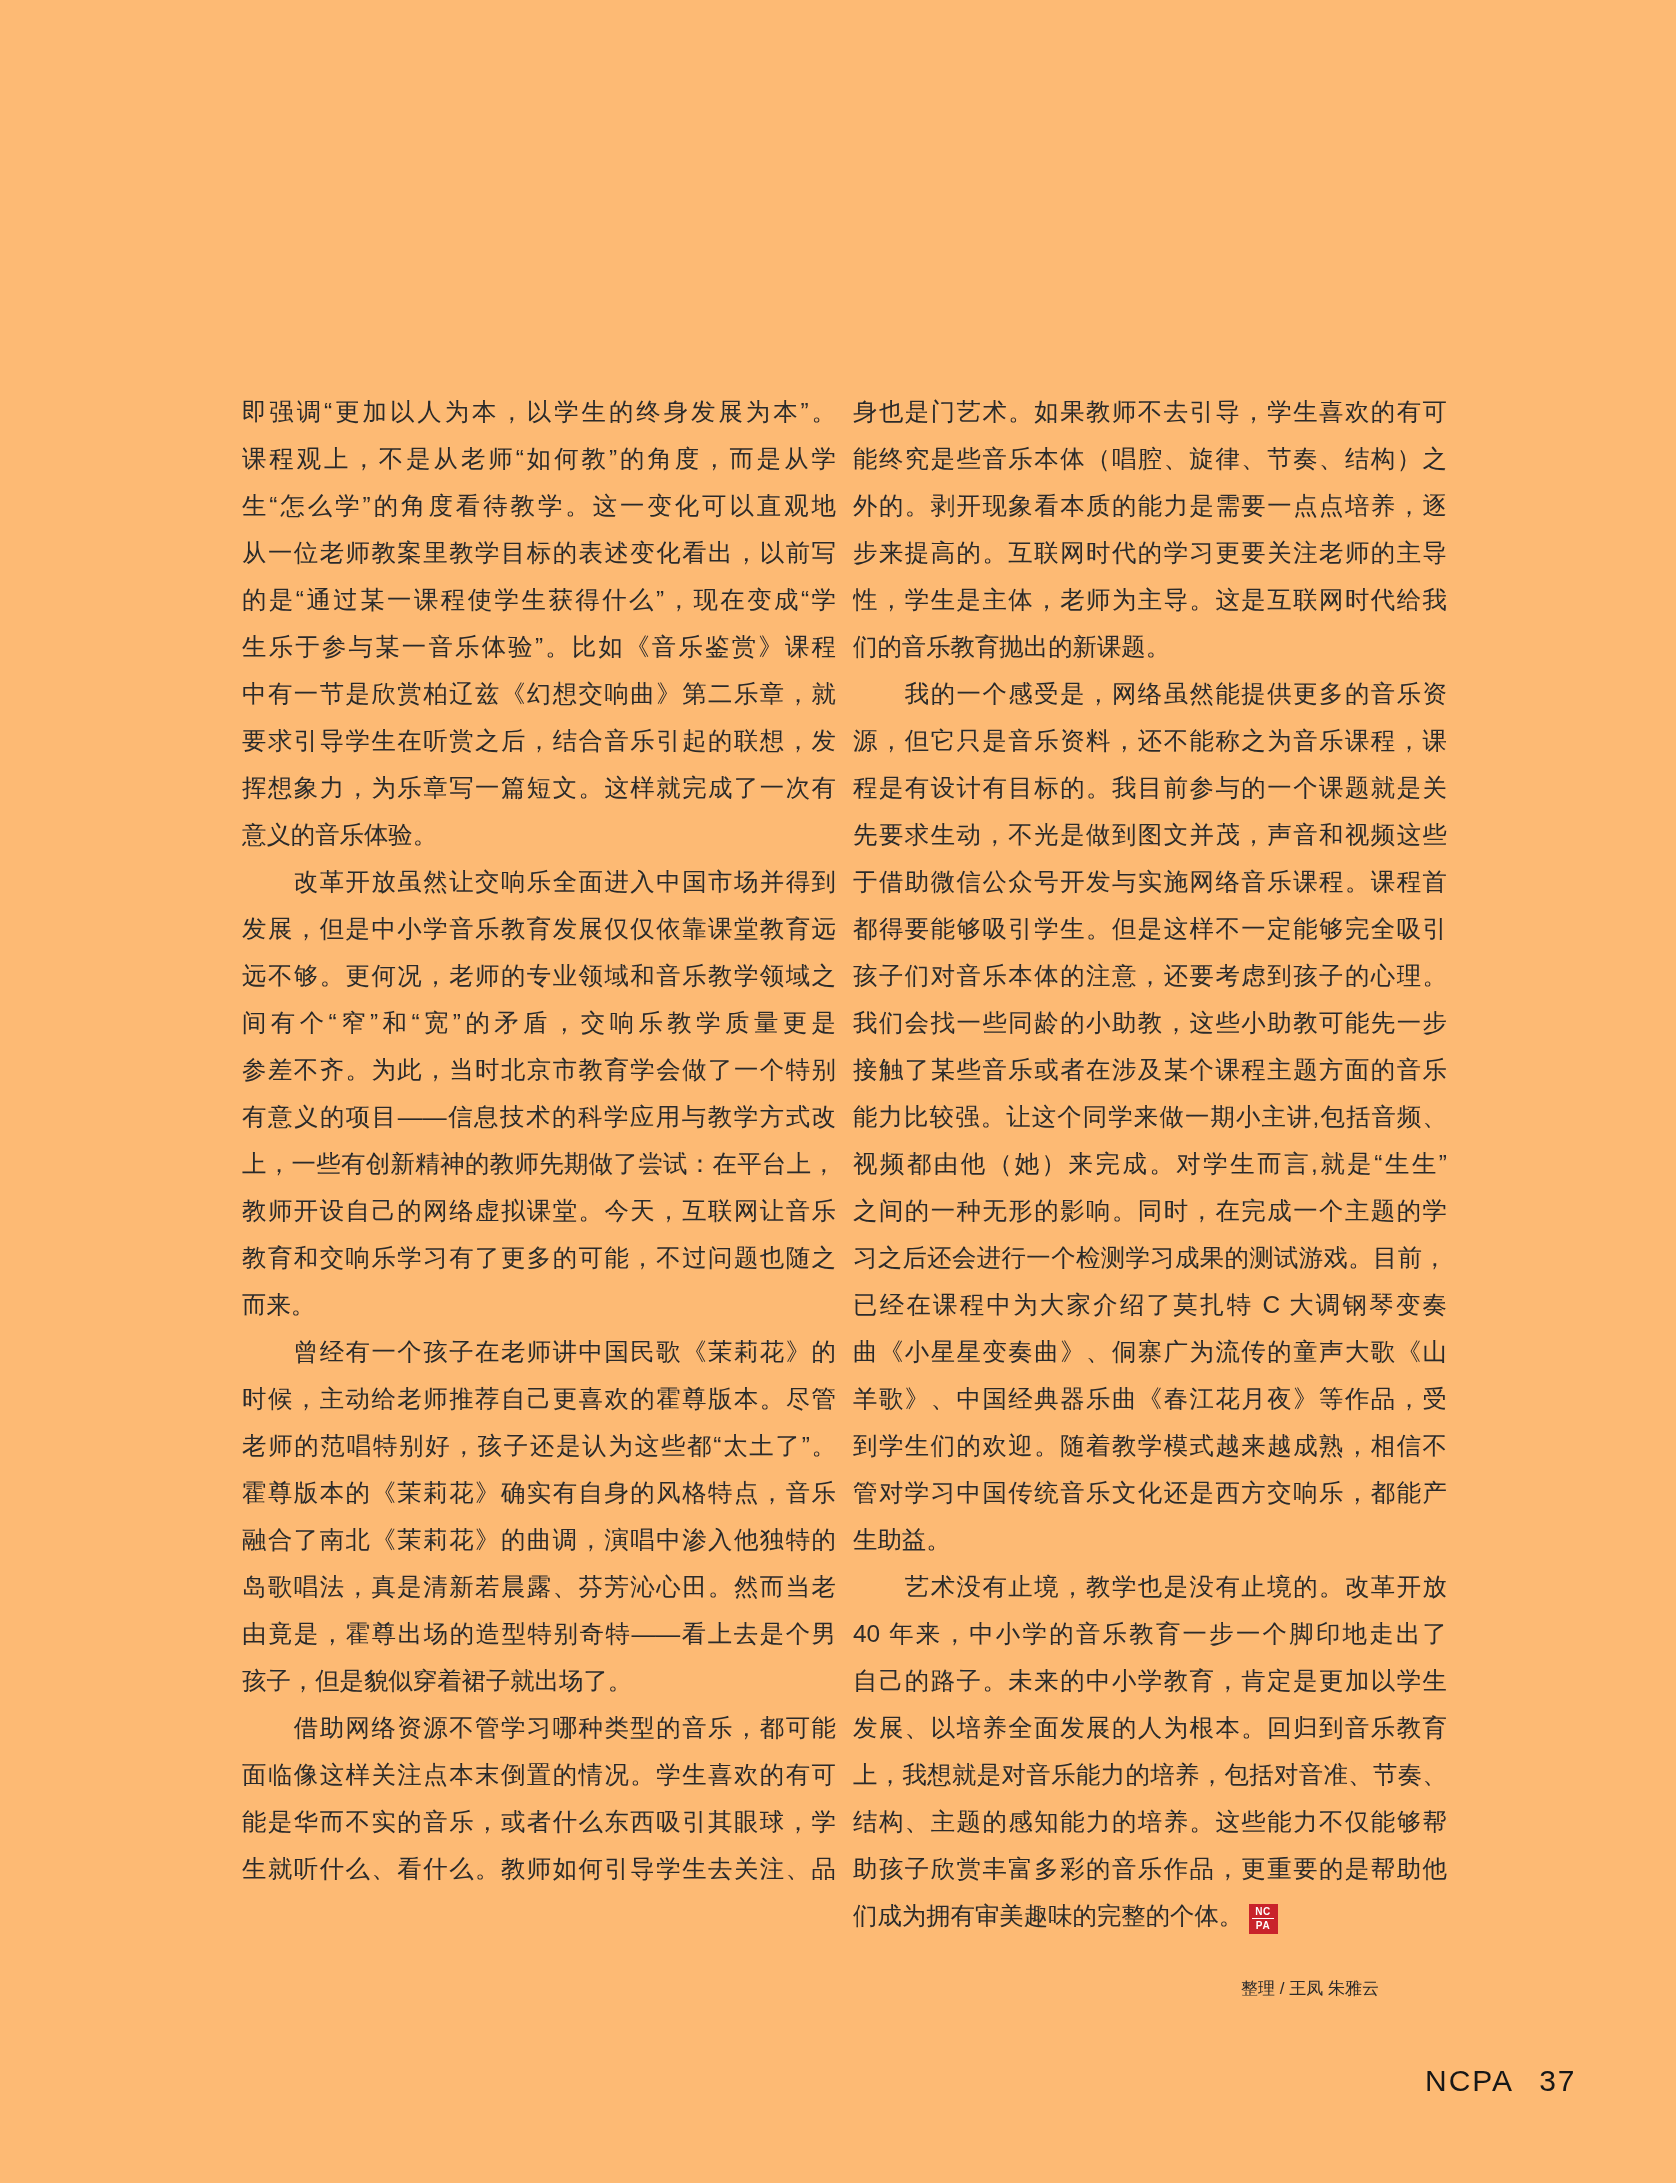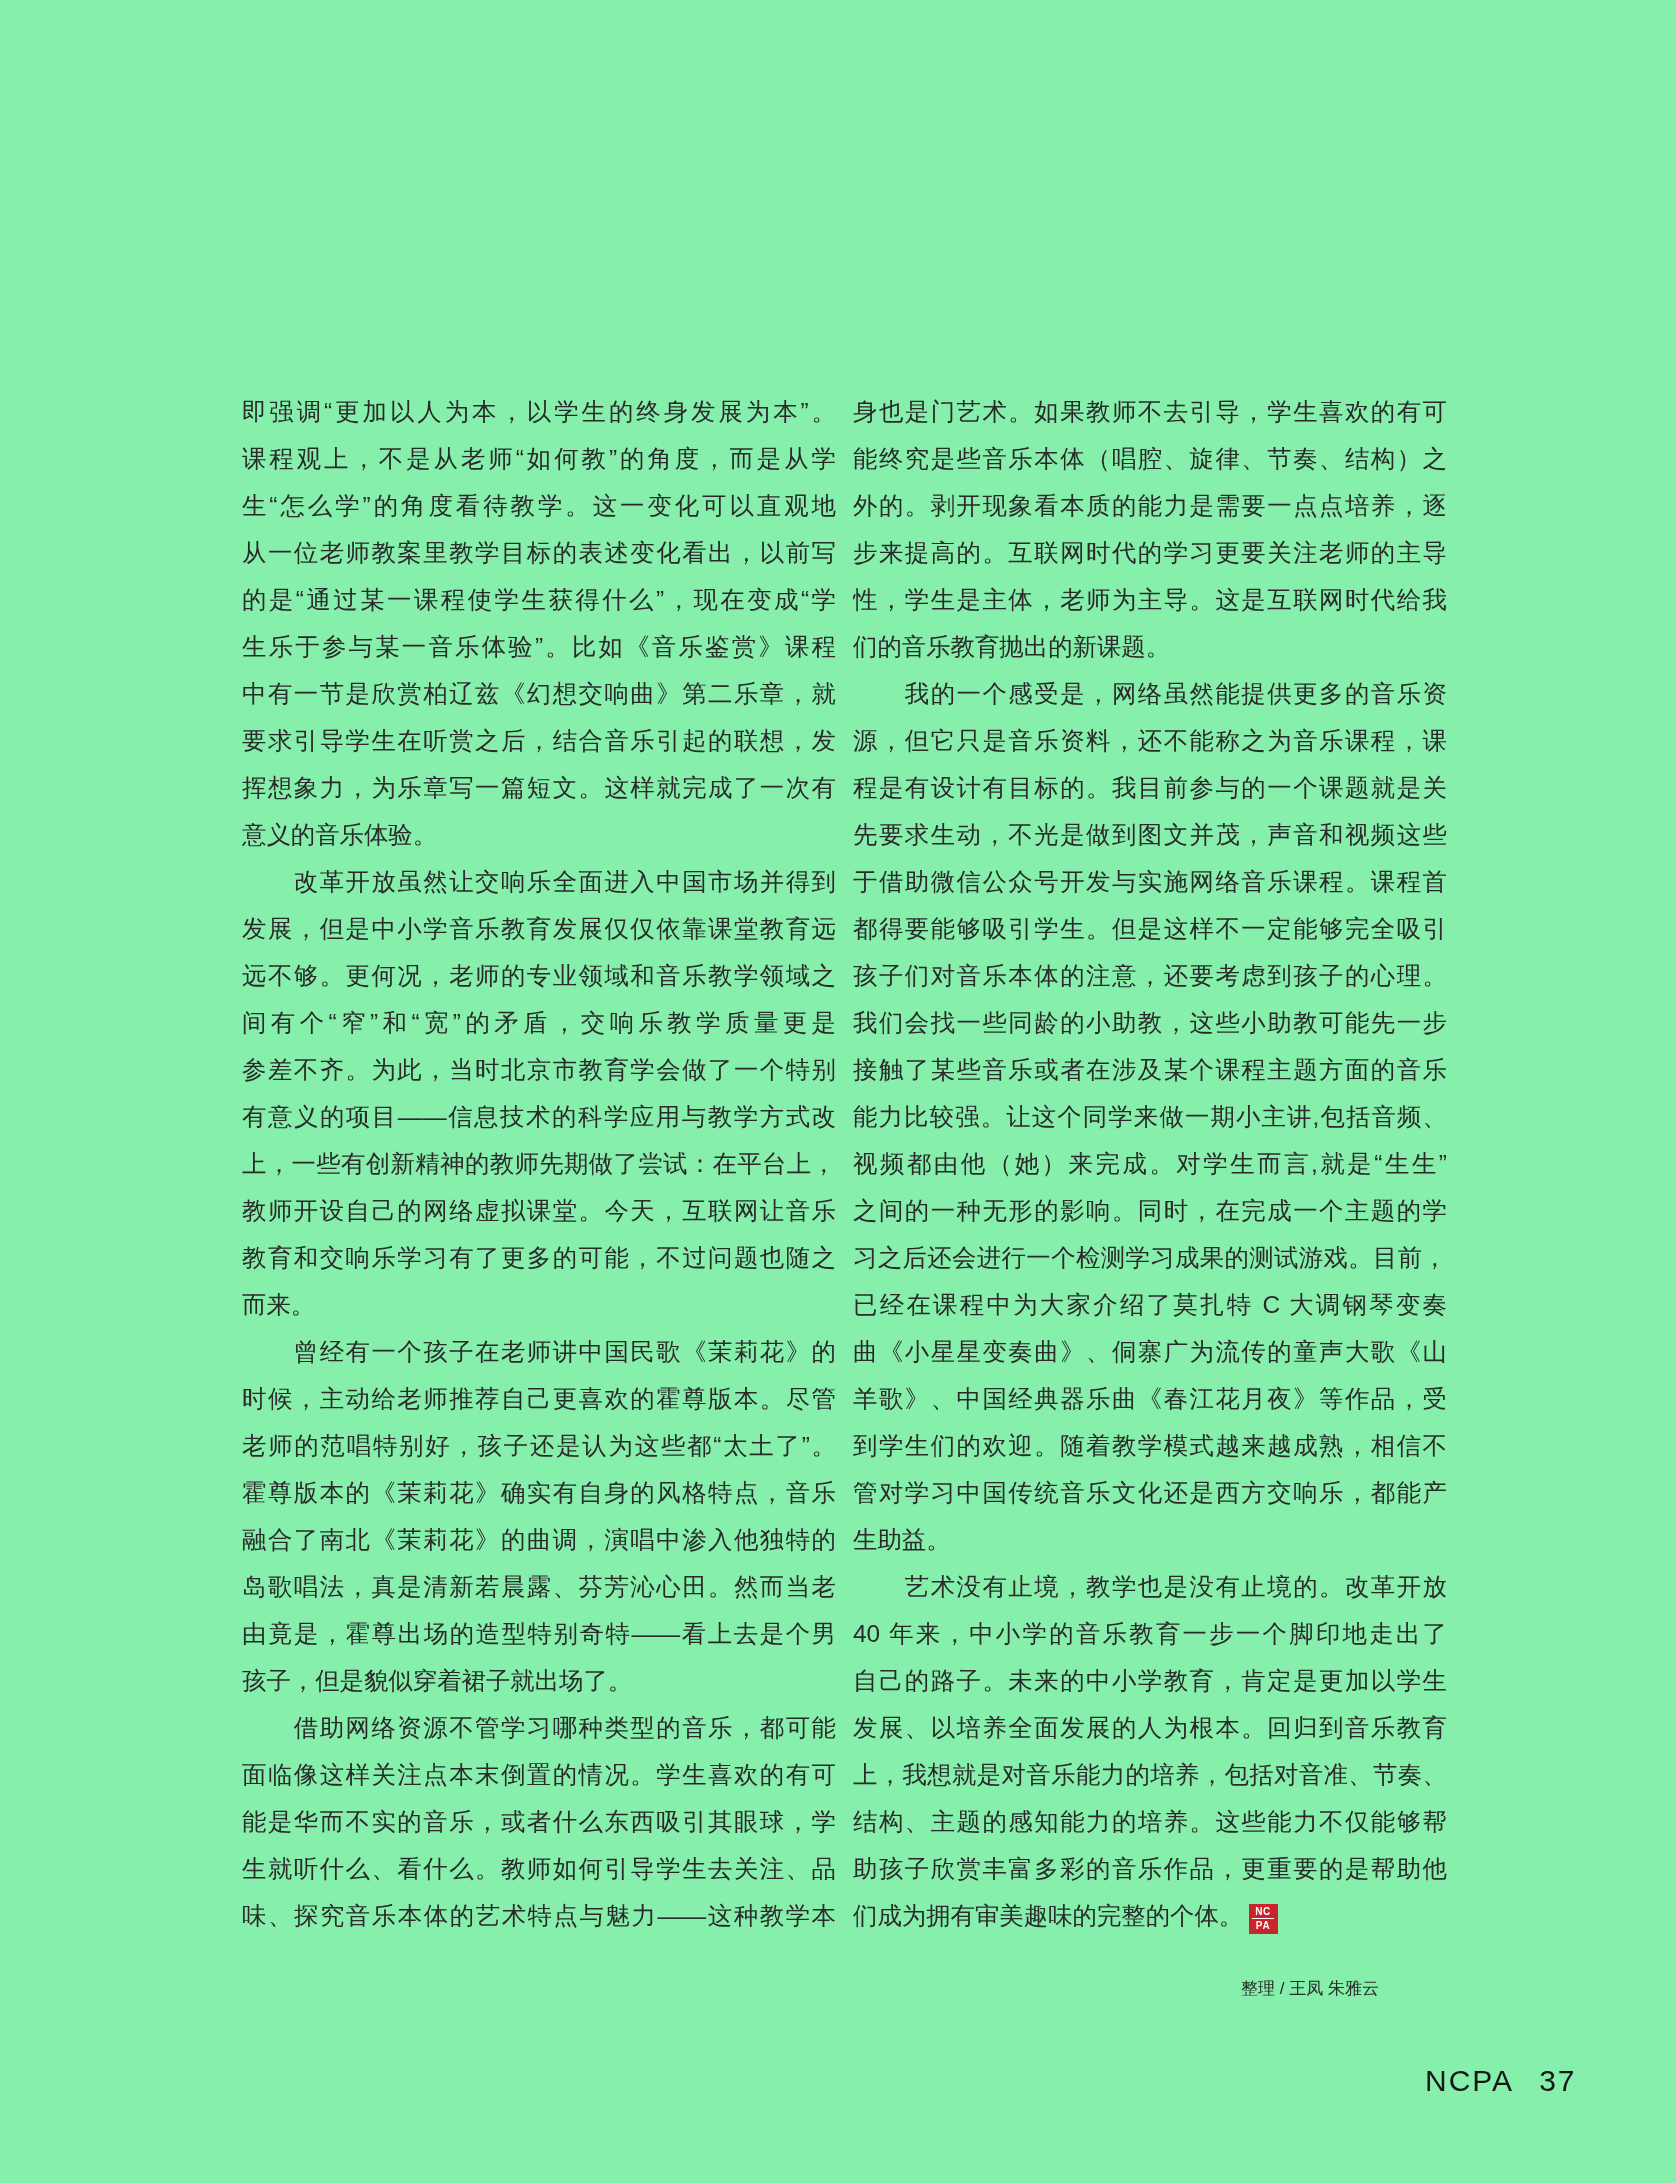--- a/index.html
+++ b/index.html
@@ -3,21 +3,21 @@
 <meta charset="utf-8">
 <style>
   html, body { margin: 0; padding: 0; }
   body {
     width: 1676px; height: 2183px;
     background: #ffffff;
     position: relative;
     font-family: "Liberation Sans", sans-serif;
     color: #2a2a2a;
   }
-  .page { position: absolute; inset: 0; background: #86efac; padding-left: 16px; }
+  .page { position: absolute; inset: 0; background: #fdba74; padding-left: 16px; }
 
   .column {
     position: absolute;
     top: 388px;
     width: 594px;
     font-size: 24.4px;
     line-height: 47px;
     color: #2a2a2a;
     letter-spacing: 0;
   }
@@ -111,21 +111,20 @@
       <div class="tline">老师的范唱特别好，孩子还是认为这些都“太土了”。</div>
       <div class="tline">霍尊版本的《茉莉花》确实有自身的风格特点，音乐</div>
       <div class="tline">融合了南北《茉莉花》的曲调，演唱中渗入他独特的</div>
       <div class="tline">岛歌唱法，真是清新若晨露、芬芳沁心田。然而当老</div>
       <div class="tline">由竟是，霍尊出场的造型特别奇特——看上去是个男</div>
       <div class="tline pend">孩子，但是貌似穿着裙子就出场了。</div>
       <div class="tline">　　借助网络资源不管学习哪种类型的音乐，都可能</div>
       <div class="tline">面临像这样关注点本末倒置的情况。学生喜欢的有可</div>
       <div class="tline">能是华而不实的音乐，或者什么东西吸引其眼球，学</div>
       <div class="tline">生就听什么、看什么。教师如何引导学生去关注、品</div>
-      <div class="tline">味、探究音乐本体的艺术特点与魅力——这种教学本</div>
     </div>
 
   <div class="column col-right">
       <div class="tline">身也是门艺术。如果教师不去引导，学生喜欢的有可</div>
       <div class="tline">能终究是些音乐本体（唱腔、旋律、节奏、结构）之</div>
       <div class="tline">外的。剥开现象看本质的能力是需要一点点培养，逐</div>
       <div class="tline">步来提高的。互联网时代的学习更要关注老师的主导</div>
       <div class="tline">性，学生是主体，老师为主导。这是互联网时代给我</div>
       <div class="tline pend">们的音乐教育抛出的新课题。</div>
       <div class="tline">　　我的一个感受是，网络虽然能提供更多的音乐资</div>

